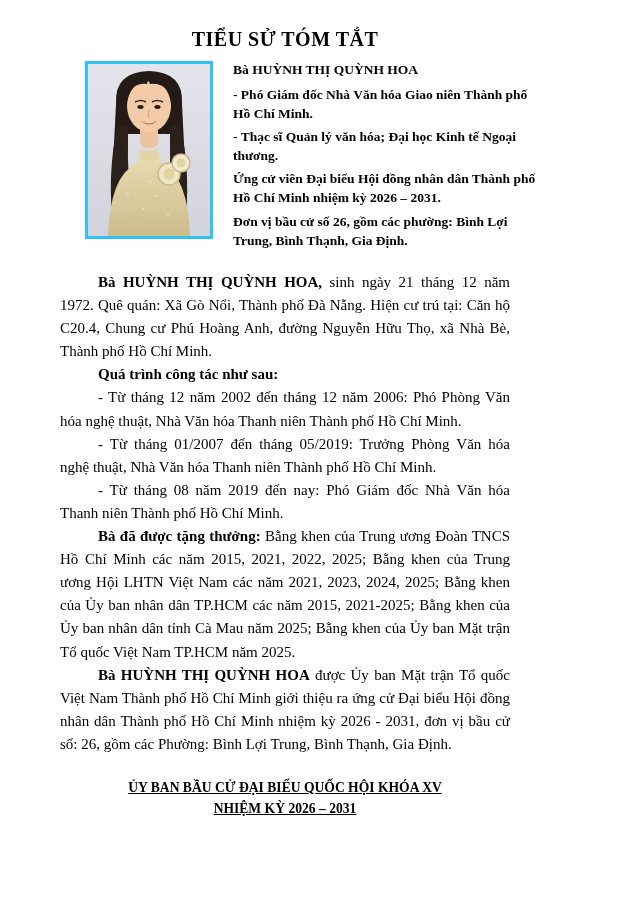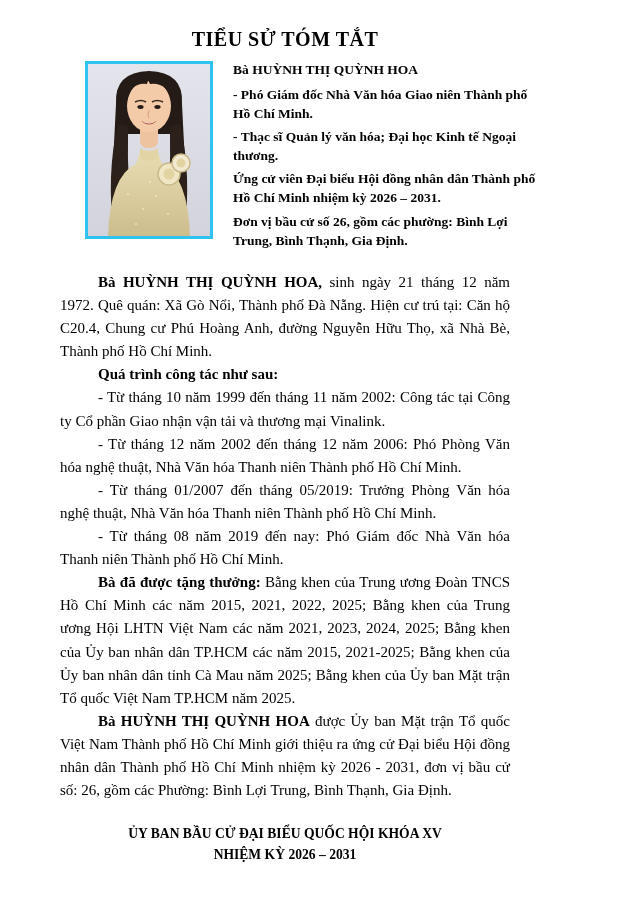--- a/index.html
+++ b/index.html
@@ -57,20 +57,21 @@
     margin: 0;
     text-indent: 38px;
   }
   .body-text .bold { font-weight: bold; }
   .footer-block {
     margin-top: 21px;
     text-align: center;
     font-weight: bold;
     font-size: 13.6px;
     line-height: 1.55;
+    text-decoration: underline;
   }
   .footer-block p { margin: 0; }
 </style>
 </head>
 <body>
 
 <div class="page">
 
   <h1 class="doc-title">TIỂU SỬ TÓM TẮT</h1>
 
@@ -143,21 +144,20 @@
       <p>Đơn vị bầu cử số 26, gồm các phường: Bình Lợi Trung, Bình Thạnh, Gia Định.</p>
     </div>
   </div>
 
   <div class="body-text">
 
     <p><span class="bold">Bà HUỲNH THỊ QUỲNH HOA,</span><span> sinh ngày 21 tháng 12 năm 1972. Quê quán: Xã Gò Nổi, Thành phố Đà Nẵng. Hiện cư trú tại: Căn hộ C20.4, Chung cư Phú Hoàng Anh, đường Nguyễn Hữu Thọ, xã Nhà Bè, Thành phố Hồ Chí Minh.</span></p>
 
     <p class="bold">Quá trình công tác như sau:</p>
 
-    <p>- Từ tháng 10 năm 1999 đến tháng 11 năm 2002: Công tác tại Công ty Cổ phần Giao nhận vận tải và thương mại Vinalink.</p>
     <p>- Từ tháng 12 năm 2002 đến tháng 12 năm 2006: Phó Phòng Văn hóa nghệ thuật, Nhà Văn hóa Thanh niên Thành phố Hồ Chí Minh.</p>
     <p>- Từ tháng 01/2007 đến tháng 05/2019: Trưởng Phòng Văn hóa nghệ thuật, Nhà Văn hóa Thanh niên Thành phố Hồ Chí Minh.</p>
     <p>- Từ tháng 08 năm 2019 đến nay: Phó Giám đốc Nhà Văn hóa Thanh niên Thành phố Hồ Chí Minh.</p>
 
     <p><span class="bold">Bà đã được tặng thưởng:</span><span> Bằng khen của Trung ương Đoàn TNCS Hồ Chí Minh các năm 2015,  2021, 2022, 2025; Bằng khen của Trung ương Hội LHTN Việt Nam các năm 2021, 2023, 2024, 2025; Bằng khen của Ủy ban nhân dân TP.HCM các năm 2015, 2021-2025; Bằng khen của Ủy ban nhân dân tỉnh Cà Mau năm 2025; Bằng khen của Ủy ban Mặt trận Tổ quốc Việt Nam TP.HCM năm 2025.</span></p>
 
     <p><span class="bold">Bà HUỲNH THỊ QUỲNH HOA</span><span> được Ủy ban Mặt trận Tổ quốc Việt Nam Thành phố Hồ Chí Minh giới thiệu ra ứng cử Đại biểu Hội đồng nhân dân Thành phố Hồ Chí Minh nhiệm kỳ 2026 - 2031, đơn vị bầu cử số: 26, gồm các Phường: Bình Lợi Trung, Bình Thạnh, Gia Định.</span></p>
 
   </div>
 

